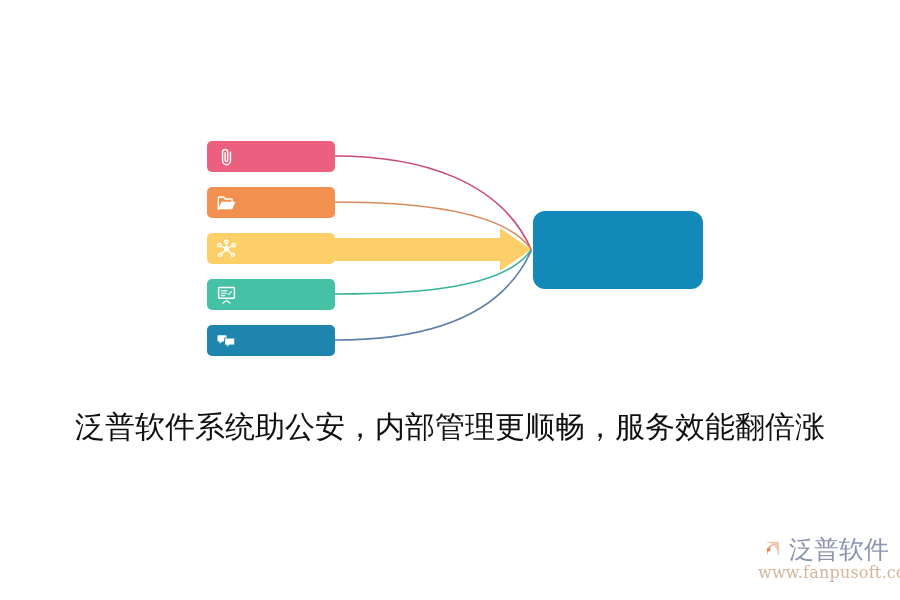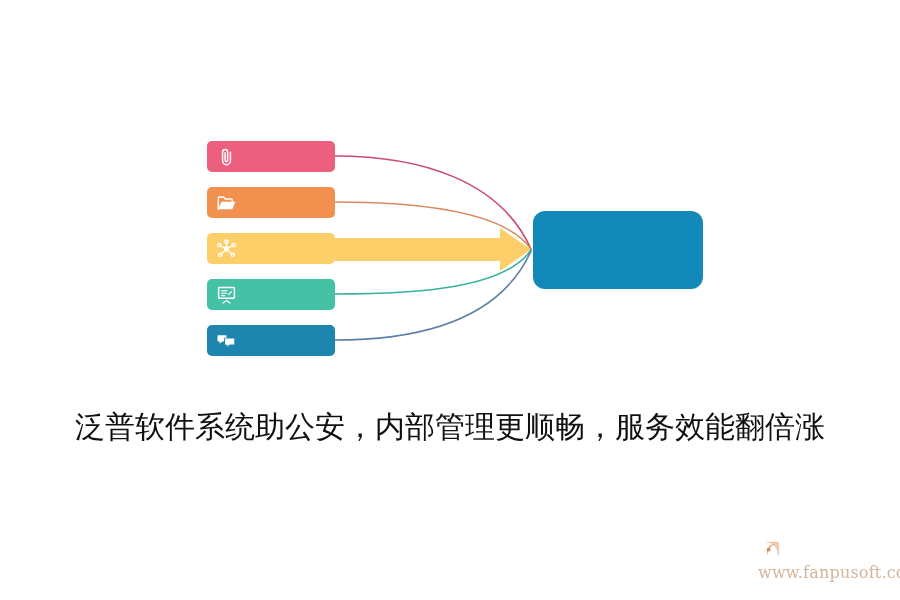--- a/index.html
+++ b/index.html
@@ -263,17 +263,18 @@
   <div id="caption">泛普软件系统助公安，内部管理更顺畅，服务效能翻倍涨</div>
 
   <div id="watermark">
     <div id="wm-row">
       <svg id="wm-mark" viewBox="0 0 40 40" xmlns="http://www.w3.org/2000/svg">
         <path d="M20 3 A17 17 0 1 0 20 37 A17 17 0 0 1 20 3 Z" fill="#9aa1b5"></path>
         <path d="M13 9 h15 a1.5 1.5 0 0 1 1.5 1.5 v15 a1.5 1.5 0 0 1 -1.5 1.5 h-1 A14.5 14.5 0 0 0 13 10 Z" fill="#f0cbb2"></path>
         <path d="M14 27 A11 11 0 0 1 24 12 A15 15 0 0 0 14 27 Z" fill="#e08a5f"></path>
         <circle cx="15.5" cy="19.5" r="2.6" fill="#e08a5f"></circle>
       </svg>
+      <span id="wm-name">泛普软件</span>
     </div>
     <div id="wm-url">www.fanpusoft.com</div>
   </div>
 
 </div>
 
 </body></html>

